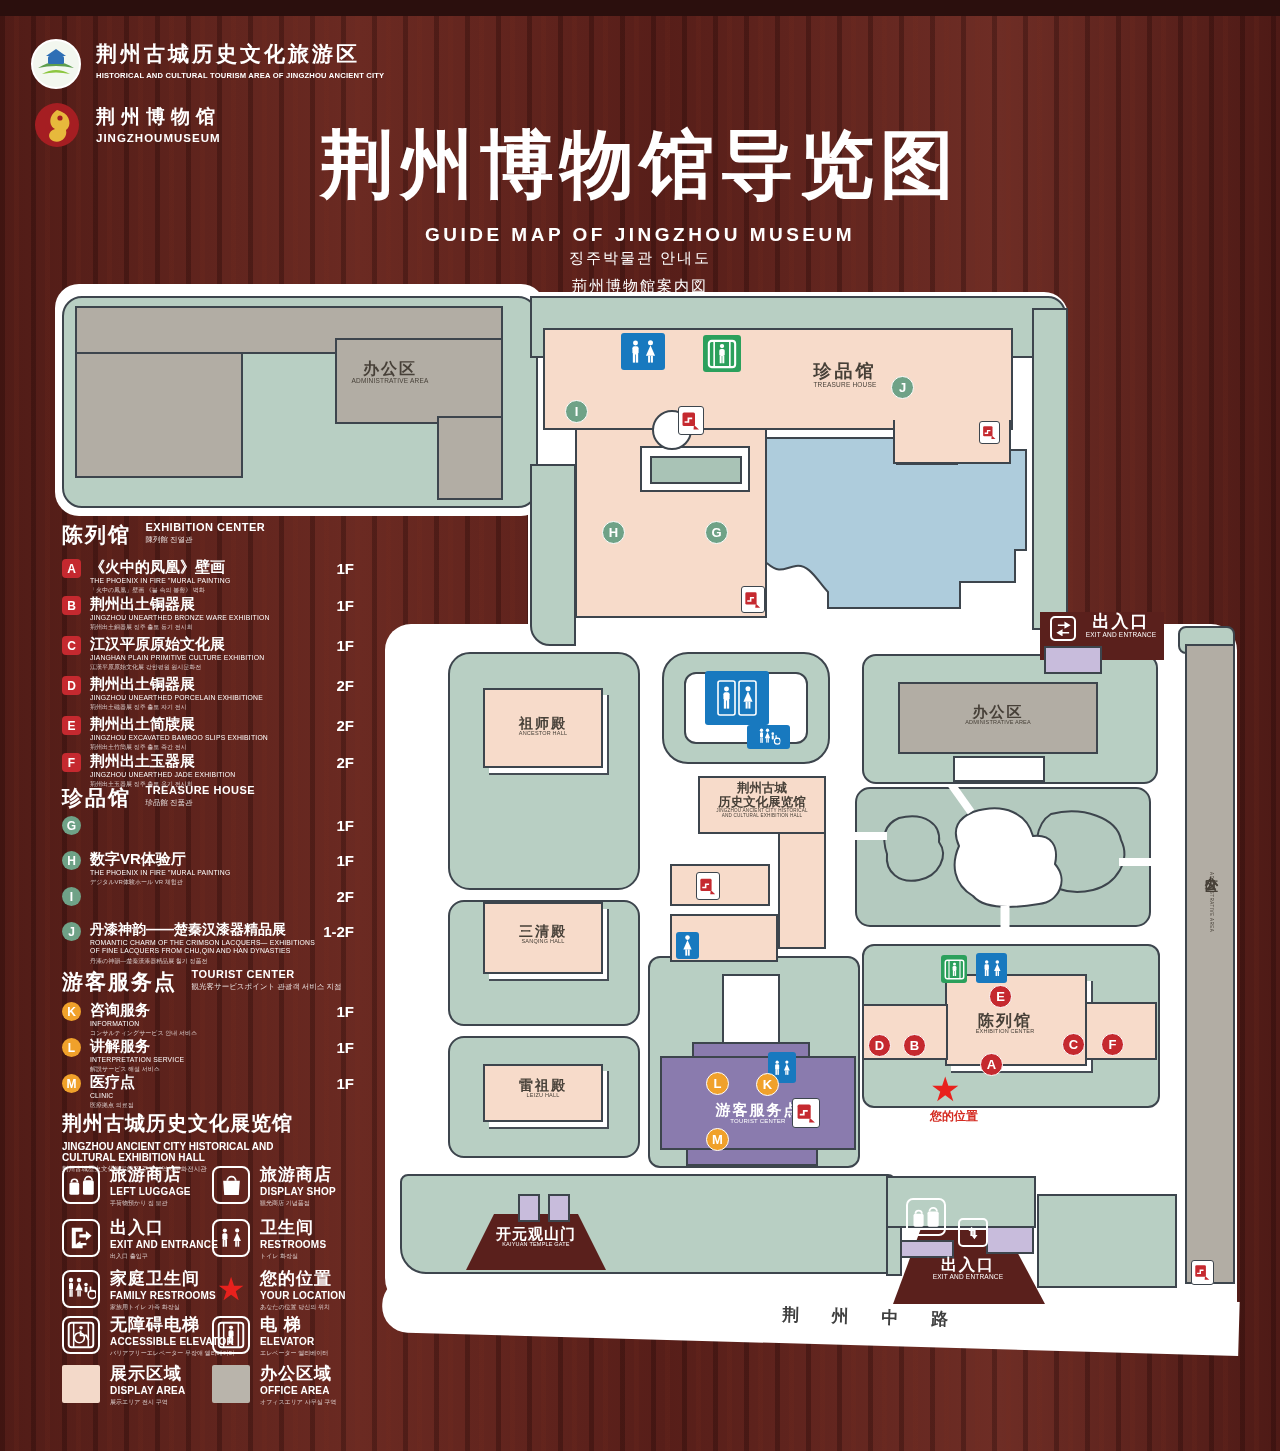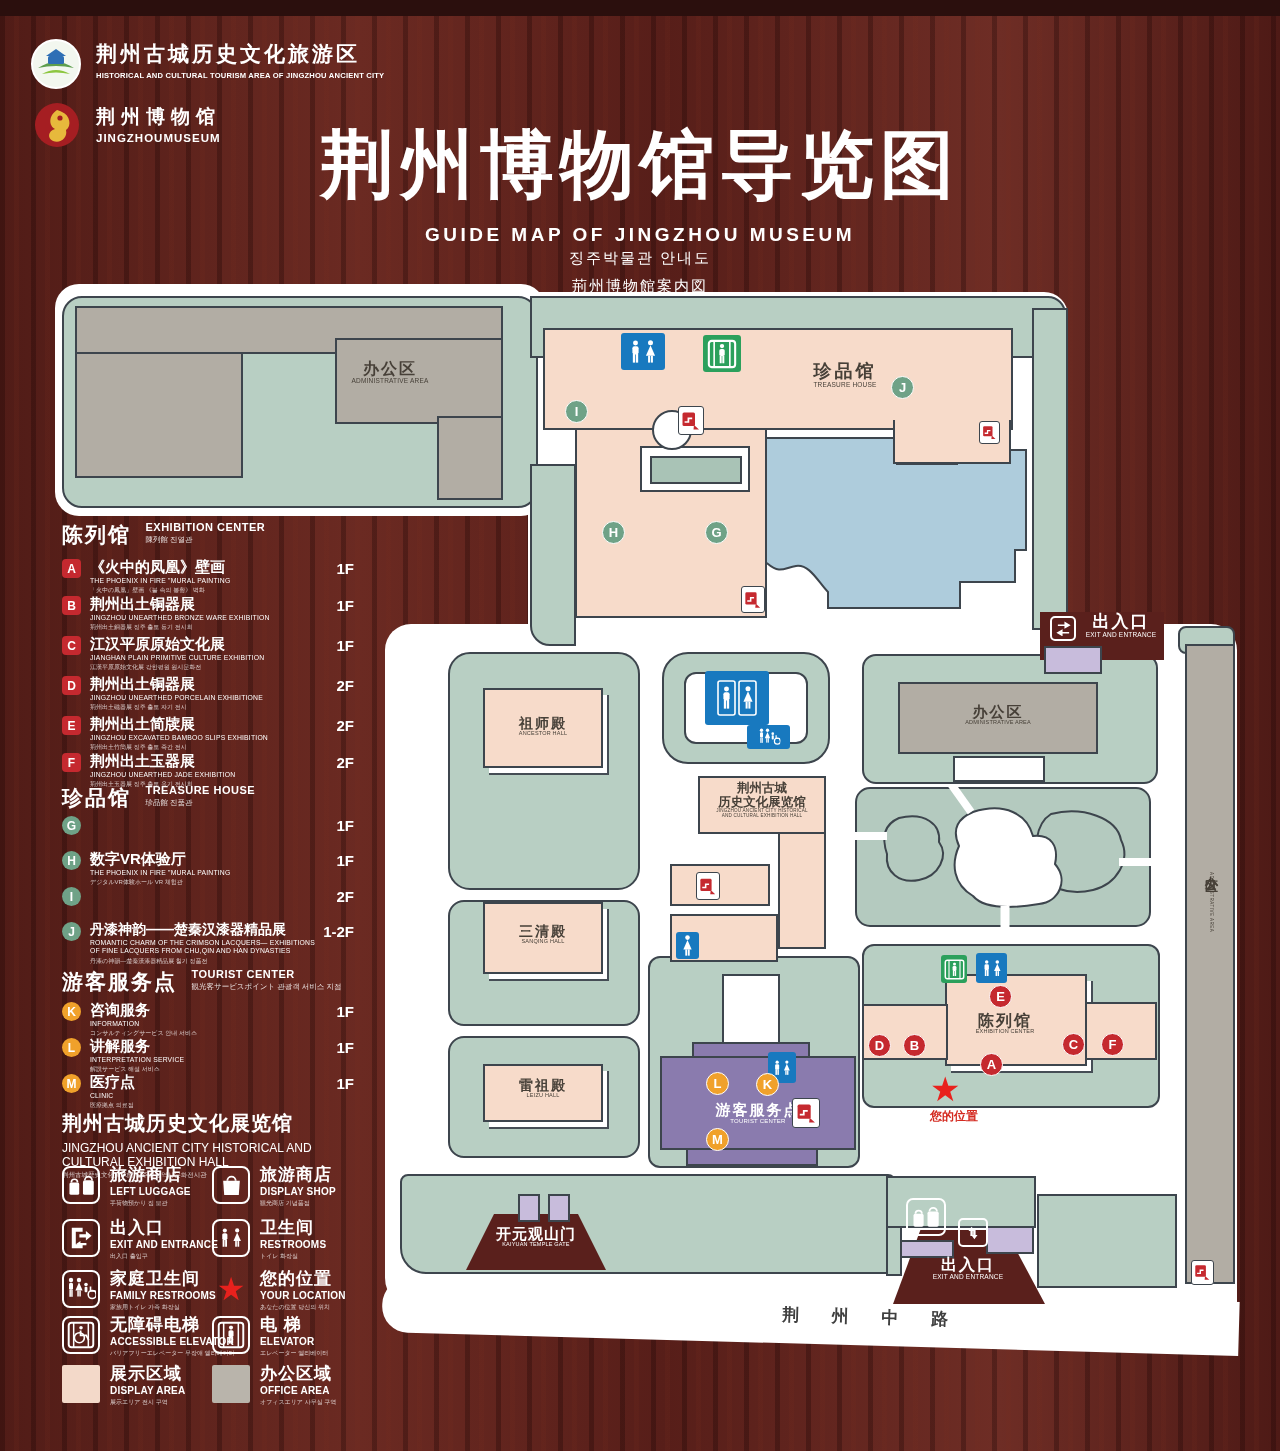--- a/index.html
+++ b/index.html
@@ -542,21 +542,21 @@
     <div class="lt">
         <div class="zh">医疗点</div>
       <div class="en">CLINIC</div>
       <div class="sub">医療拠点 의료점</div>
       </div>
     <span class="fl">1F</span>
   </div>
 
   <div class="abs" style="left:62px;top:1094px;width:266px;color:#fff;z-index:50">
     <div style="font-size:20px;font-weight:bold;letter-spacing:1px">荆州古城历史文化展览馆</div>
-    <div style="font-size:12px;font-weight:normal;margin-top:4px">JINGZHOU ANCIENT CITY HISTORICAL AND CULTURAL EXHIBITION HALL</div>
+    <div style="font-size:10px;font-weight:bold;margin-top:4px">JINGZHOU ANCIENT CITY HISTORICAL AND CULTURAL EXHIBITION HALL</div>
     <div style="font-size:6.5px;opacity:.75;margin-top:2px">荆州古城歴史文化展示館  징주고성역사문화전시관</div>
   </div>
 
   <div class="ilitem" style="left:62px;top:1150px">
     <span class="ibox">
       <svg class="ic" width="27" height="23" viewBox="0 0 26 22" fill="#fff" color="#fff">
           <use href="#sym-bags"></use>
         </svg>
       </span>
     <div>

